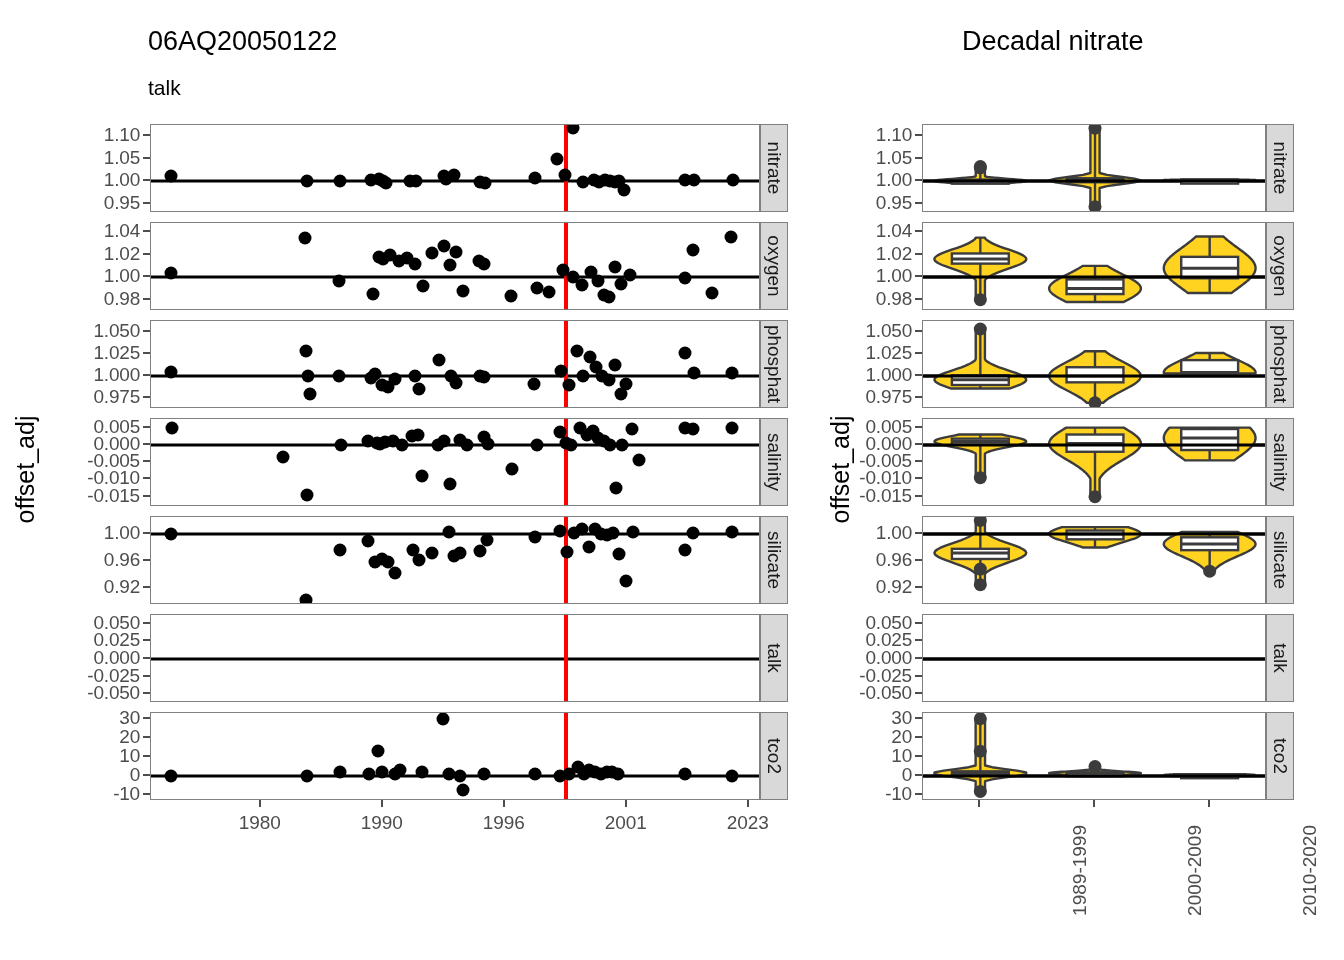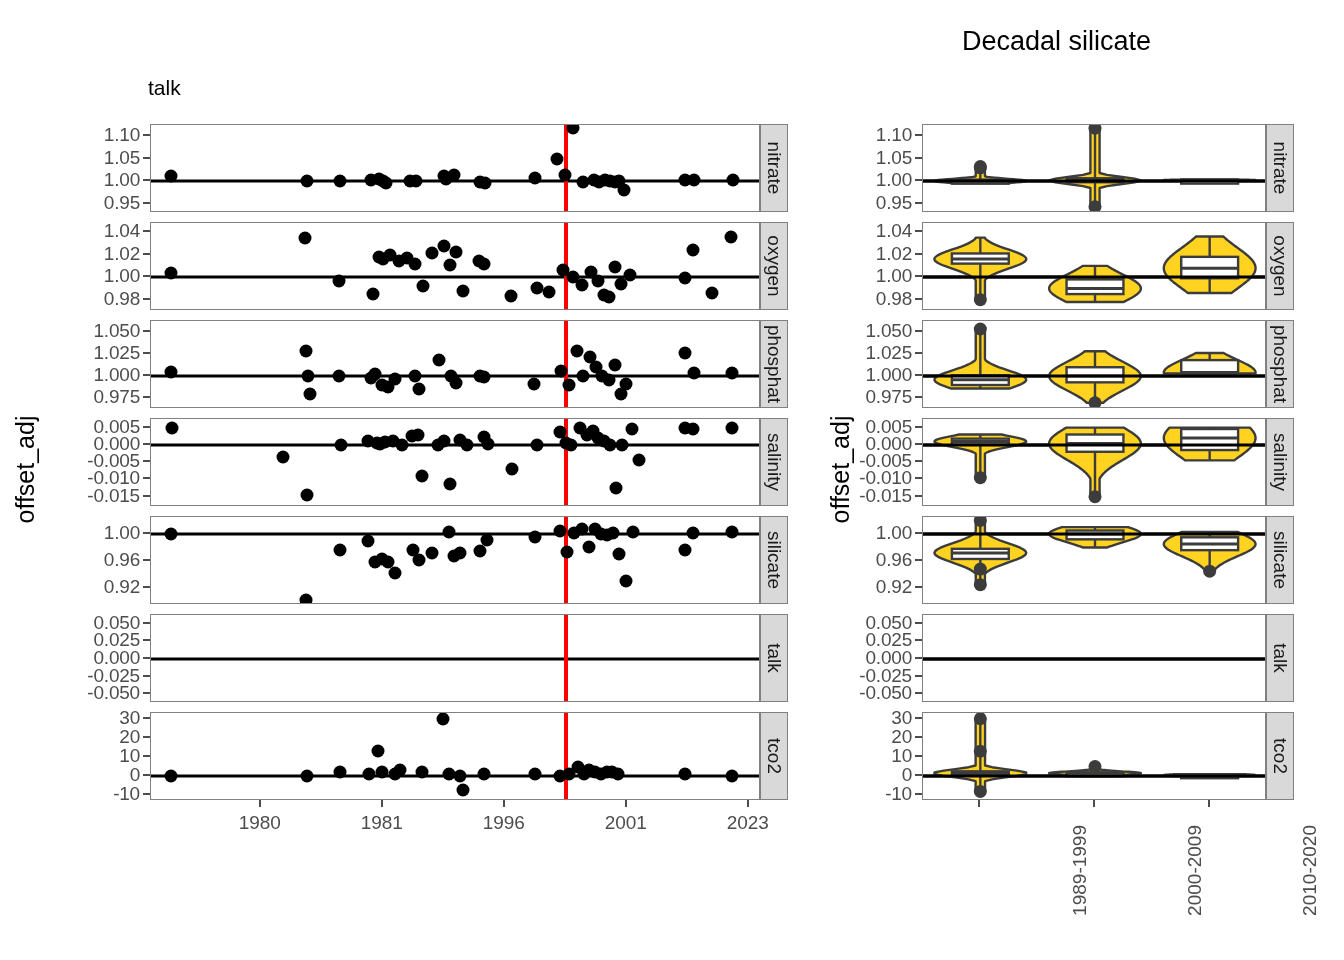--- a/index.html
+++ b/index.html
@@ -139,20 +139,21 @@
   }
 
   
   .violin-svg { position: absolute; left: 0; top: 0; }
 </style>
 </head>
 <body>
 
 <div id="root">
 
+  <div class="panel-title" id="left-title" style="left:148px; top:26px;">06AQ20050122</div>
   <div class="panel-subtitle" id="left-subtitle" style="left:148px; top:76px;">talk</div>
   <div class="ytitle" id="left-ylab" style="left:-55px; top:455px; width:160px;">offset_adj</div>
   <div class="plotgroup" id="left-plot">
       <div class="axis-area" style="left: 0px; width: 150px; top: 124px; height: 88px;">
         <div class="ytick" style="top: 78.9744px;">0.95</div>
         <div class="ytickmark" style="top: 78.9744px;"></div>
         <div class="ytick" style="top: 56.4103px;">1.00</div>
         <div class="ytickmark" style="top: 56.4103px;"></div>
         <div class="ytick" style="top: 33.8462px;">1.05</div>
         <div class="ytickmark" style="top: 33.8462px;"></div>
@@ -461,30 +462,30 @@
         <div class="dot" style="left: 467.26px; top: 61.2174px;"></div>
         <div class="dot" style="left: 534.36px; top: 61.2174px;"></div>
         <div class="dot" style="left: 580.72px; top: 63.1304px;"></div>
       </div>
       <div class="strip" style="left: 760px; top: 712px; width: 28px; height: 88px;">
         <span>tco2</span>
       </div>
       <div class="xtickmark" style="left: 259.8px; top: 800px;"></div>
       <div class="xtick" style="left: 259.8px; top: 812px;">1980</div>
       <div class="xtickmark" style="left: 381.8px; top: 800px;"></div>
-      <div class="xtick" style="left: 381.8px; top: 812px;">1981</div>
+      <div class="xtick" style="left: 381.8px; top: 812px;">1990</div>
       <div class="xtickmark" style="left: 503.8px; top: 800px;"></div>
       <div class="xtick" style="left: 503.8px; top: 812px;">1996</div>
       <div class="xtickmark" style="left: 625.8px; top: 800px;"></div>
       <div class="xtick" style="left: 625.8px; top: 812px;">2001</div>
       <div class="xtickmark" style="left: 747.8px; top: 800px;"></div>
       <div class="xtick" style="left: 747.8px; top: 812px;">2023</div>
     </div>
 
-  <div class="panel-title" id="right-title" style="left:962px; top:26px;">Decadal silicate</div>
+  <div class="panel-title" id="right-title" style="left:962px; top:26px;">Decadal nitrate</div>
   <div class="ytitle" id="right-ylab" style="left:760px; top:455px; width:160px;">offset_adj</div>
   <div class="plotgroup" id="right-plot">
       <div class="axis-area" style="left: 772px; width: 150px; top: 124px; height: 88px;">
         <div class="ytick" style="top: 78.9744px;">0.95</div>
         <div class="ytickmark" style="top: 78.9744px;"></div>
         <div class="ytick" style="top: 56.4103px;">1.00</div>
         <div class="ytickmark" style="top: 56.4103px;"></div>
         <div class="ytick" style="top: 33.8462px;">1.05</div>
         <div class="ytickmark" style="top: 33.8462px;"></div>
         <div class="ytick" style="top: 11.2821px;">1.10</div>

